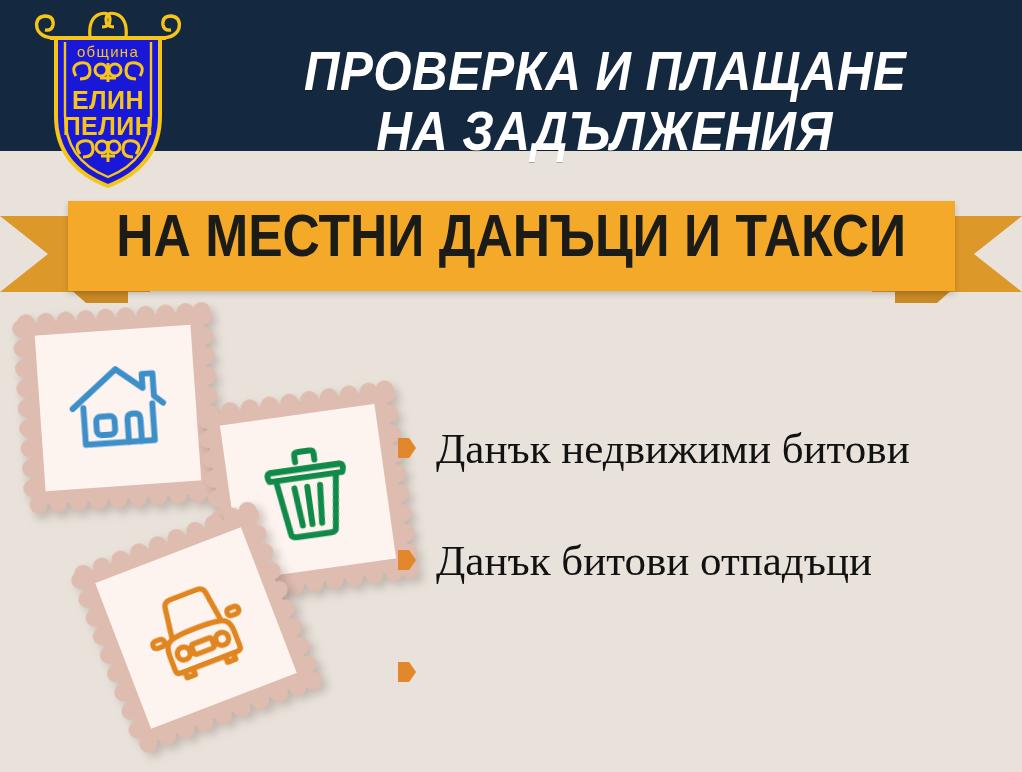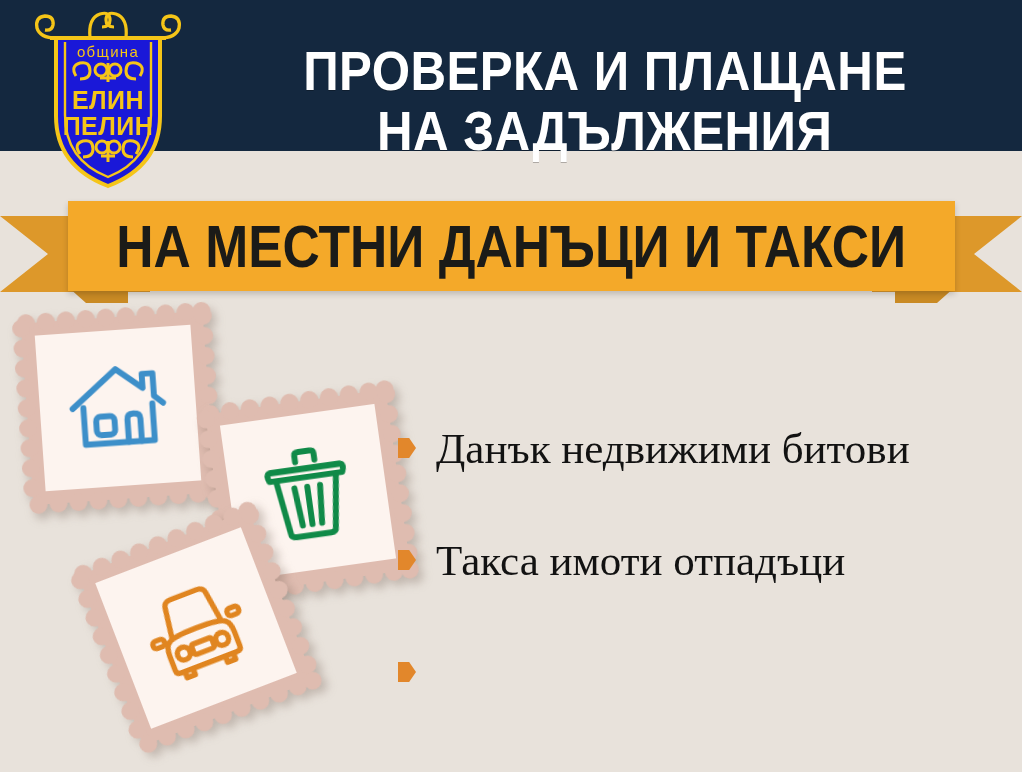--- a/index.html
+++ b/index.html
@@ -20,20 +20,21 @@
   }
   .logo{
     position:absolute;left:28px;top:8px;width:160px;height:185px;
   }
   .logo svg{display:block;width:160px;height:185px;}
 
   .title-block{
     position:absolute;left:195px;top:16px;width:820px;height:170px;
     display:flex;flex-direction:column;align-items:center;justify-content:center;
     text-align:center;
+    font-style:italic;
   }
   .title-line{
     color:#ffffff;
     font-family:"Liberation Sans", sans-serif;
     font-weight:bold;
     font-size:56px;
     line-height:1.08;
     letter-spacing:0.5px;
     transform:scaleX(0.88);
     white-space:nowrap;
@@ -55,21 +56,21 @@
     clip-path:polygon(0 0,100% 0,calc(100% - 48px) 50%,100% 100%,0 100%);
   }
   .ribbon-fold{
     position:absolute;top:88px;height:16px;background:#c98a24;
   }
   .ribbon-fold.left{left:68px;width:60px;clip-path:polygon(0 0,100% 0,100% 100%,18px 100%);}
   .ribbon-fold.right{right:67px;width:60px;clip-path:polygon(0 0,100% 0,calc(100% - 18px) 100%,0 100%);}
   .ribbon-band{
     position:absolute;left:68px;top:2px;width:887px;height:90px;
     background:#f4a929;
-    display:flex;align-items:center;justify-content:center;
+    display:flex;align-items:flex-start;justify-content:center;
     box-shadow:0 3px 6px rgba(0,0,0,.18);
   }
   .ribbon-text{
     color:#1b1b18;
     font-family:"Liberation Sans", sans-serif;
     font-weight:bold;
     font-size:60px;
     letter-spacing:0px;
     transform:scaleX(0.86);
     white-space:nowrap;
@@ -354,21 +355,21 @@
 
   <div class="bullets">
 
     <div class="bullet-row">
       <span class="bullet-mark"></span>
       <span class="bullet-label">Данък недвижими битови</span>
     </div>
 
     <div class="bullet-row">
       <span class="bullet-mark"></span>
-      <span class="bullet-label">Такса имоти отпадъци</span>
+      <span class="bullet-label">Данък битови отпадъци</span>
     </div>
 
     <div class="bullet-row">
       <span class="bullet-mark"></span>
     </div>
 
   </div>
 
 </div>
 

